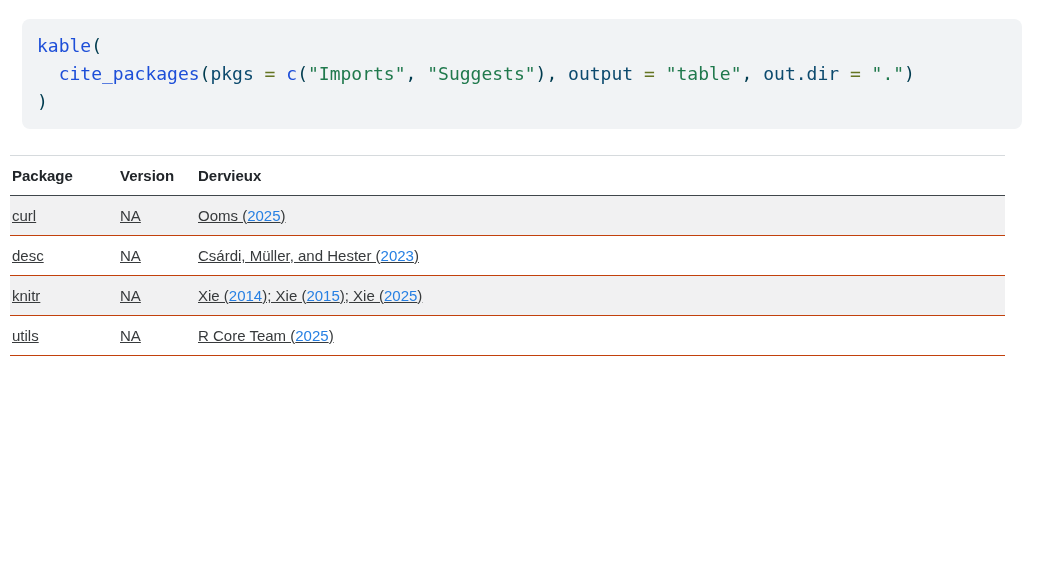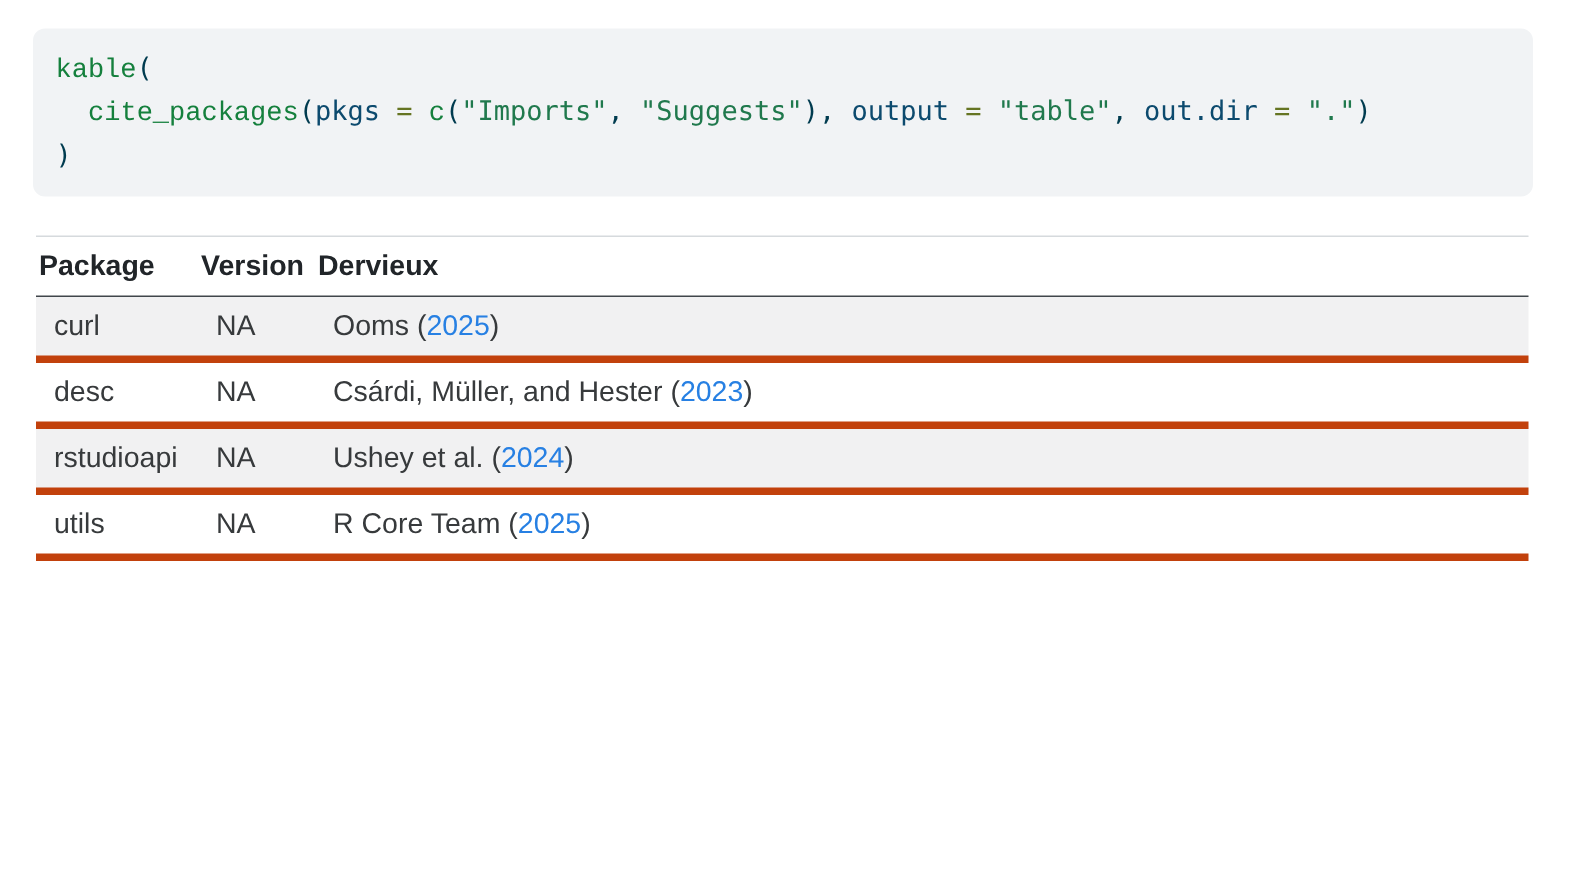--- a/index.html
+++ b/index.html
@@ -19,45 +19,46 @@
     padding: 13px 15px;
   }
   .code-block pre {
     margin: 0;
     font-family: "DejaVu Sans Mono", "Liberation Mono", monospace;
     font-size: 18px;
     line-height: 28px;
     white-space: pre;
     color: #003B4F;
   }
-  .tok-fu { color: #15803d; font-family: Liberation Mono, monospace; }
+  .tok-fu { color: #1d4ed8; }
   .tok-at { color: #0c4a6e; }
   .tok-op { color: #657422; }
   .tok-st { color: #20794D; }
   .tok-pl { color: #003B4F; }
 
   table.citation-table {
-    margin: 26px 26px 0 24px;
+    margin: 26px 26px 0 10px;
     width: 995px;
     border-collapse: collapse;
-    font-size: 19px;
+    font-size: 15px;
     line-height: 23px;
     border-top: 1px solid #d6dadd;
     border-bottom: 1px solid #d6dadd;
   }
   .citation-table th {
     text-align: left;
     font-weight: bold;
     color: #212529;
     padding: 8px 2px;
     border-bottom: 1px solid #40464b;
   }
   .citation-table td {
-    padding: 8px 12px;
-    border-bottom: 5px solid #c2410c;
+    padding: 8px 2px;
+    border-bottom: 1px solid #c2410c;
+    text-decoration: underline;
   }
   .citation-table .col-package { width: 108px; }
   .citation-table .col-version { width: 78px; }
   .citation-table tbody tr:nth-child(odd) { background: #f1f1f2; }
   a.cite-link {
     color: #2780e3;
     text-decoration: none;
     cursor: pointer;
   }
 </style>
@@ -83,23 +84,23 @@
         <td class="col-package">curl</td>
         <td class="col-version">NA</td>
         <td><span>Ooms (</span><a class="cite-link" href="#">2025</a><span>)</span></td>
       </tr>
       <tr>
         <td class="col-package">desc</td>
         <td class="col-version">NA</td>
         <td><span>Csárdi, Müller, and Hester (</span><a class="cite-link" href="#">2023</a><span>)</span></td>
       </tr>
       <tr>
-        <td class="col-package">rstudioapi</td>
+        <td class="col-package">knitr</td>
         <td class="col-version">NA</td>
-        <td><span>Ushey et al. (</span><a class="cite-link" href="#">2024</a><span>)</span></td>
+        <td><span>Xie (</span><a class="cite-link" href="#">2014</a><span>); Xie (</span><a class="cite-link" href="#">2015</a><span>); Xie (</span><a class="cite-link" href="#">2025</a><span>)</span></td>
       </tr>
       <tr>
         <td class="col-package">utils</td>
         <td class="col-version">NA</td>
         <td><span>R Core Team (</span><a class="cite-link" href="#">2025</a><span>)</span></td>
       </tr>
     </tbody>
 </table>
 
 </body></html>

